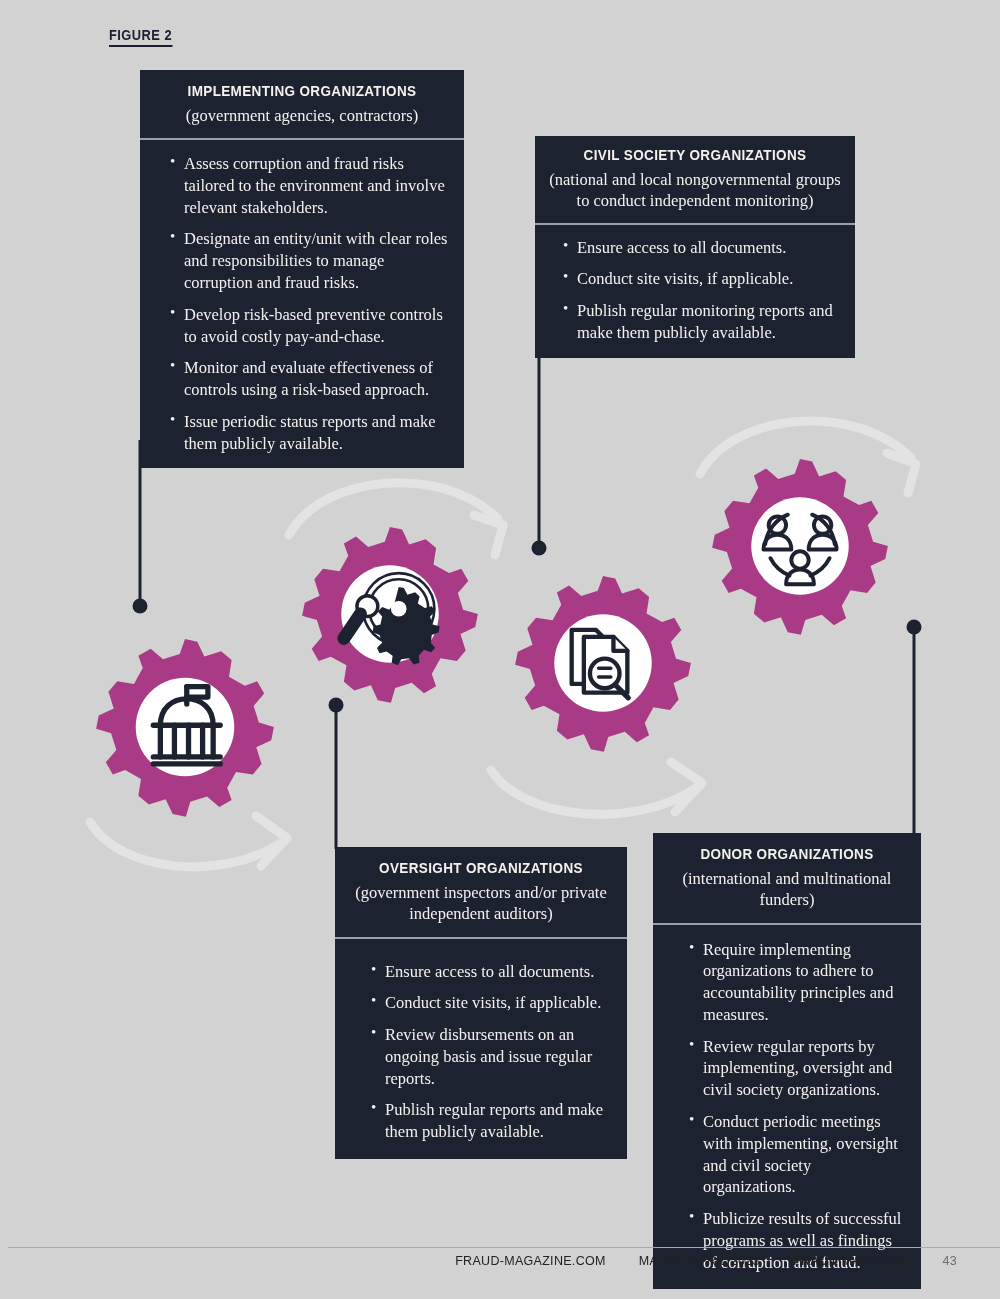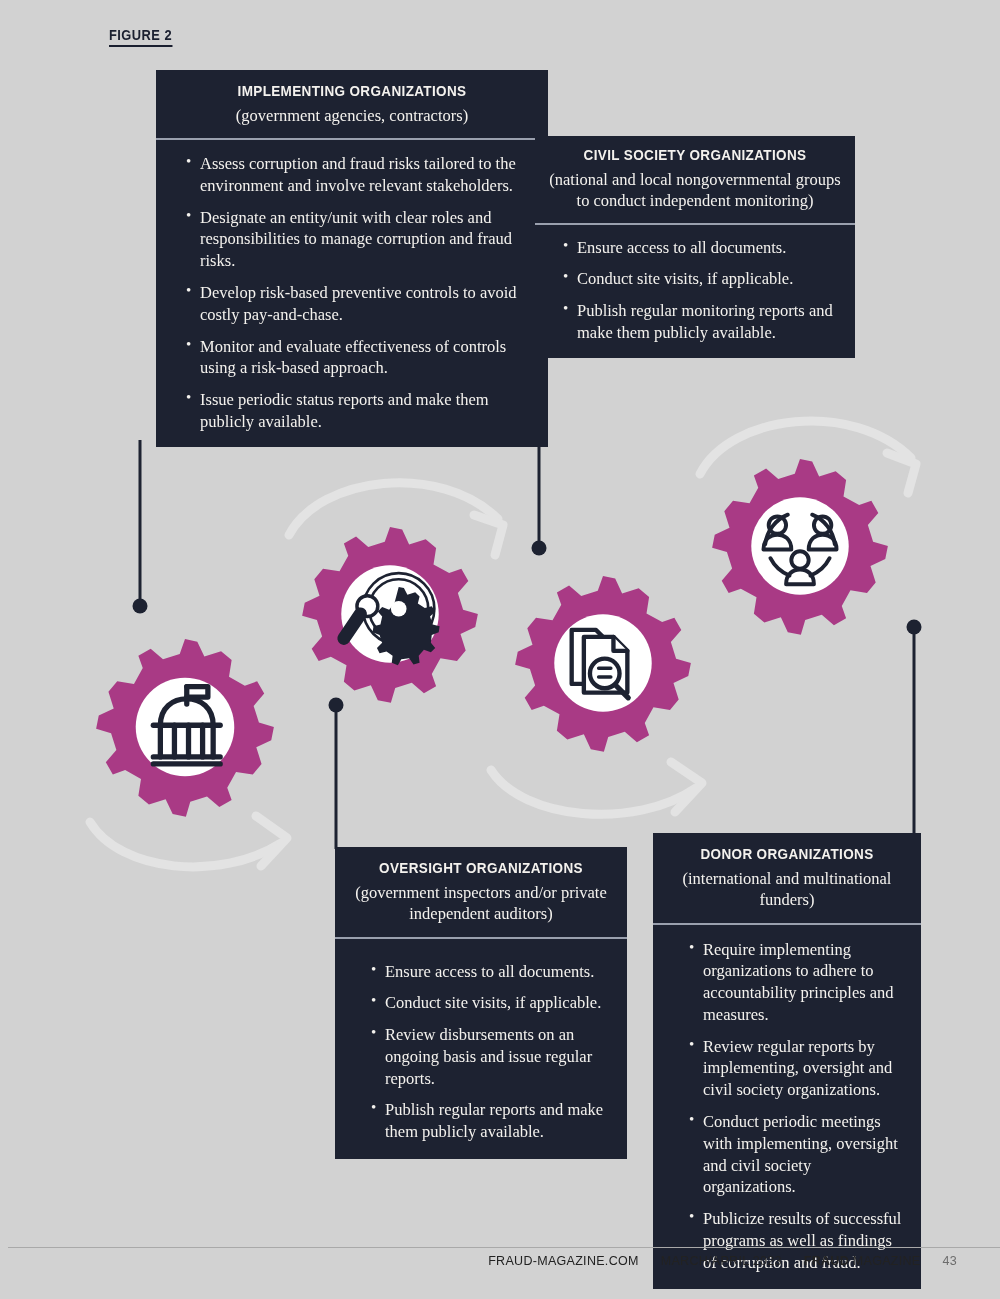--- a/index.html
+++ b/index.html
@@ -68,37 +68,37 @@
     padding-left:12px;
   }
   .card-body li:last-child{margin-bottom:0;}
   .card-body li:before{
     content:"\2022";
     position:absolute;left:-2px;top:-1px;
     font-size:15px;
   }
 
   
-  #card-implementing{left:148px;top:70px;width:392px;}
+  #card-implementing{left:132px;top:70px;width:324px;}
   #card-implementing .card-body{padding:13px 16px 14px 12px;}
   #card-civil{left:527px;top:136px;width:320px;}
   #card-civil .card-head{padding:10px 12px 11px;}
   #card-oversight{left:327px;top:847px;width:292px;}
   #card-oversight .card-body{padding:22px 14px 16px 18px;}
   #card-donor{left:645px;top:833px;width:268px;}
   #card-donor .card-body{padding:14px 14px 16px 18px;}
 
   
   .footer-rule{
     position:absolute;left:0;top:1247px;width:1000px;height:1px;
     background:#a9a9a9;
   }
   .footer{
     position:absolute;top:1254px;right:43px;
-    display:flex;align-items:flex-start;gap:22px;
+    display:flex;align-items:flex-start;gap:33px;
     font-family:"Liberation Sans", sans-serif;
     font-size:12.5px;color:#222;
     letter-spacing:.3px;
   }
   .footer .pg{color:#6d6d6d;}
   .footer .brandbold{font-weight:bold;}
 </style>
 </head>
 <body>
 

